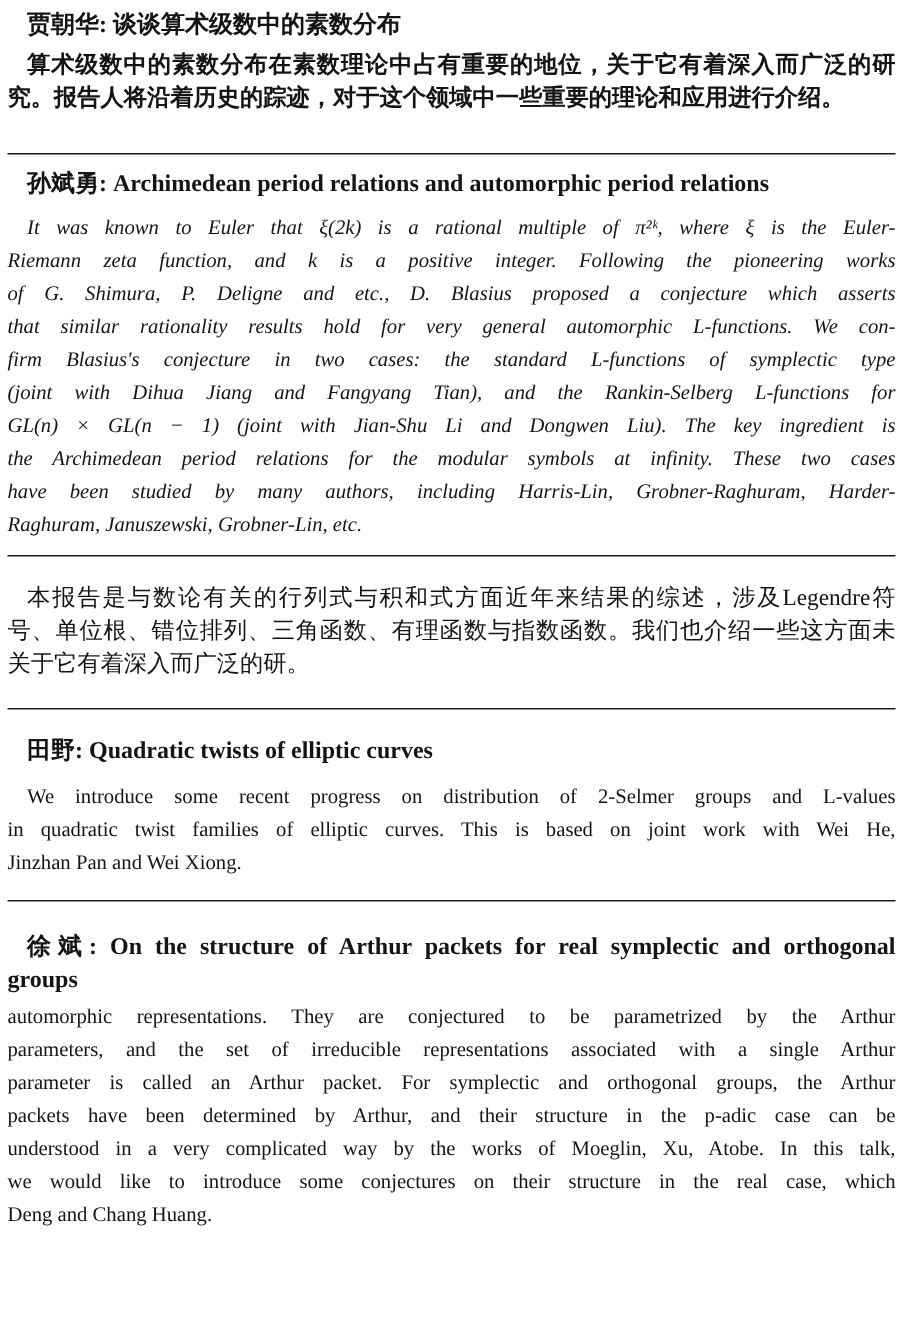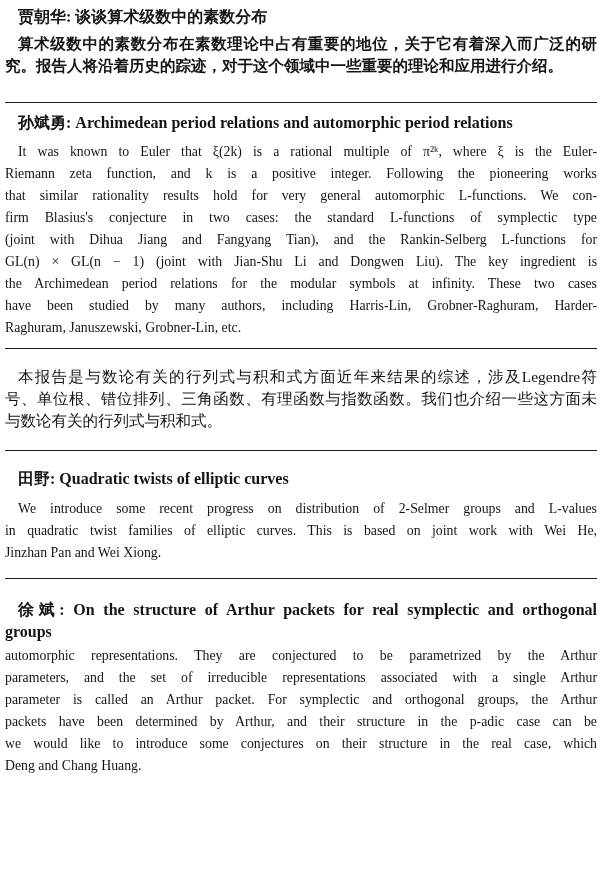--- a/index.html
+++ b/index.html
@@ -45,21 +45,21 @@
   .pline {
     text-align: justify;
     text-align-last: justify;
     white-space: normal;
   }
   .pline.first { text-indent: 13px; }
   .pline.last { text-align-last: left; }
 
   
   section:nth-of-type(1) .para { margin-top: 5px; font-weight: bold; }
-  section:nth-of-type(2) .para { margin-top: 7px; }
+  section:nth-of-type(2) .para { margin-top: 7px; font-style: italic; }
   section:nth-of-type(3) .para { margin-top: 9px; }
   section:nth-of-type(4) .para { margin-top: 8px; }
   section:nth-of-type(5) .para { margin-top: 2px; }
 
   hr {
     border: none;
     border-top: 1.5px solid #1a1a1a;
     height: 0;
     width: 100%;
   }
@@ -82,35 +82,36 @@
       </div>
   </section>
 <hr>
   <section class="talk en">
     <h2 class="heading">
         <div class="hline last">孙斌勇: Archimedean period relations and automorphic period relations</div>
       </h2>
     <div class="para">
         <div class="pline first">It was known to Euler that ξ(2k) is a rational multiple of π²ᵏ, where ξ is the Euler-</div>
         <div class="pline">Riemann zeta function, and k is a positive integer.  Following the pioneering works</div>
+        <div class="pline">of G. Shimura, P. Deligne and etc., D. Blasius proposed a conjecture which asserts</div>
         <div class="pline">that similar rationality results hold for very general automorphic L-functions. We con-</div>
         <div class="pline">firm Blasius's conjecture in two cases:  the standard L-functions of symplectic type</div>
         <div class="pline">(joint with Dihua Jiang and Fangyang Tian), and the Rankin-Selberg L-functions for</div>
         <div class="pline">GL(n) × GL(n − 1) (joint with Jian-Shu Li and Dongwen Liu).  The key ingredient is</div>
         <div class="pline">the Archimedean period relations for the modular symbols at infinity.  These two cases</div>
         <div class="pline">have been studied by many authors, including Harris-Lin, Grobner-Raghuram, Harder-</div>
         <div class="pline last">Raghuram, Januszewski, Grobner-Lin, etc.</div>
       </div>
   </section>
 <hr>
   <section class="talk zh">
     <div class="para">
         <div class="pline first">本报告是与数论有关的行列式与积和式方面近年来结果的综述，涉及Legendre符</div>
         <div class="pline">号、单位根、错位排列、三角函数、有理函数与指数函数。我们也介绍一些这方面未</div>
-        <div class="pline last">与数论有关的行列式与积和式。</div>
+        <div class="pline last">关于它有着深入而广泛的研。</div>
       </div>
   </section>
 <hr>
   <section class="talk en">
     <h2 class="heading">
         <div class="hline last">田野: Quadratic twists of elliptic curves</div>
       </h2>
     <div class="para">
         <div class="pline first">We introduce some recent progress on distribution of 2-Selmer groups and L-values</div>
         <div class="pline">in quadratic twist families of elliptic curves.  This is based on joint work with Wei He,</div>
@@ -121,17 +122,18 @@
   <section class="talk en">
     <h2 class="heading">
         <div class="hline">徐斌: On the structure of Arthur packets for real symplectic and orthogonal</div>
         <div class="hline last">groups</div>
       </h2>
     <div class="para">
         <div class="pline">automorphic representations.  They are conjectured to be parametrized by the Arthur</div>
         <div class="pline">parameters, and the set of irreducible representations associated with a single Arthur</div>
         <div class="pline">parameter is called an Arthur packet. For symplectic and orthogonal groups, the Arthur</div>
         <div class="pline">packets have been determined by Arthur, and their structure in the p-adic case can be</div>
+        <div class="pline">understood in a very complicated way by the works of Moeglin, Xu, Atobe. In this talk,</div>
         <div class="pline">we would like to introduce some conjectures on their structure in the real case, which</div>
         <div class="pline last">Deng and Chang Huang.</div>
       </div>
   </section>
 </main>
 
 </body></html>

